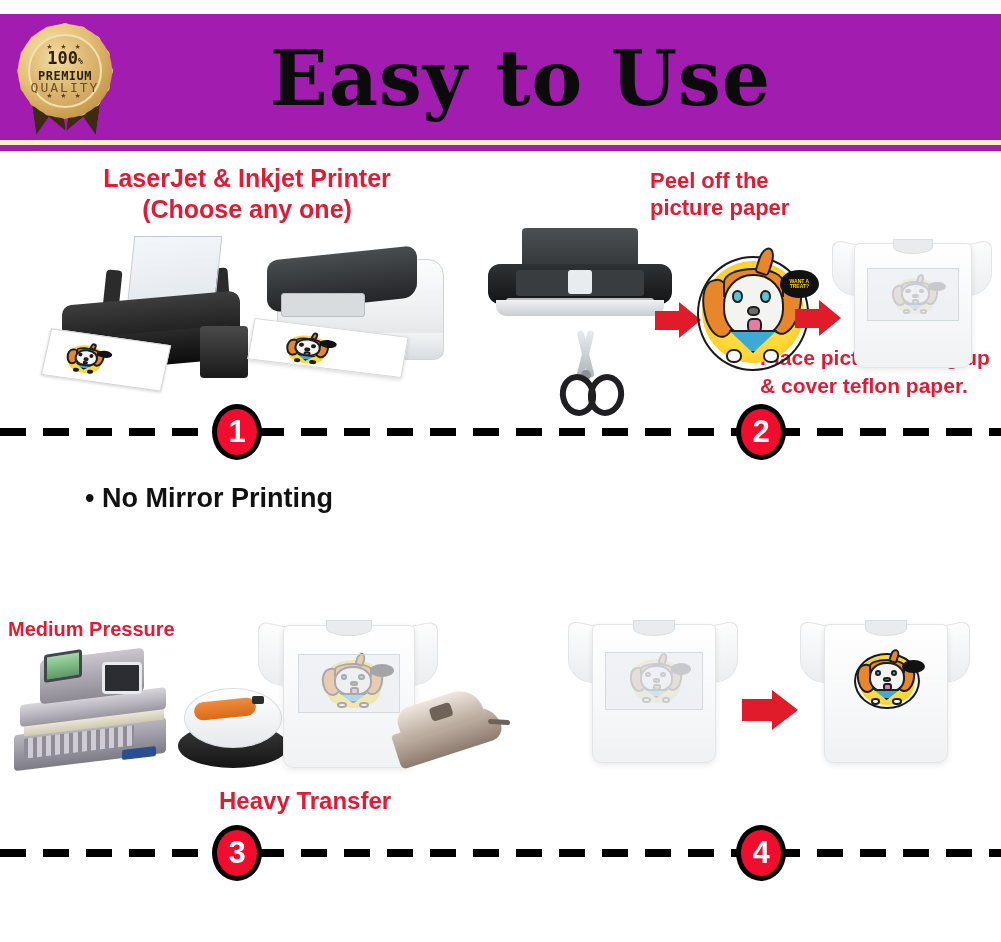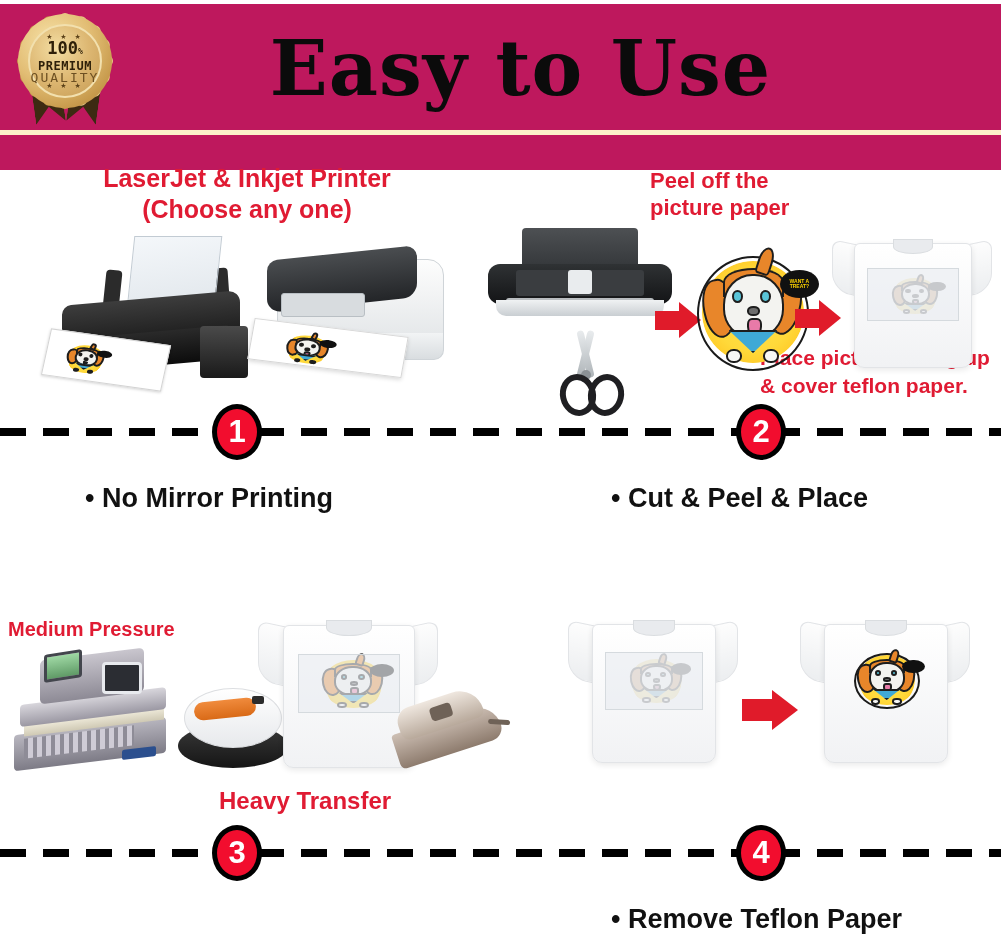--- a/index.html
+++ b/index.html
@@ -10,22 +10,22 @@
   .page{
     position:relative;
     width:1001px;
     height:942px;
     background:#ffffff;
     overflow:hidden;
   }
 
   
   .header{
-    position:absolute;left:0;top:4px;width:1001px;height:166px;
-    background:#be185d;
+    position:absolute;left:0;top:14px;width:1001px;height:137px;
+    background:#a21caf;
   }
   .header-underline{
     position:absolute;left:0;top:126px;width:1001px;height:5px;background:#fdf0c9;
   }
   .title{
     position:absolute;left:0;top:10px;width:1001px;height:110px;
     display:flex;align-items:center;justify-content:center;
     font-family:"DejaVu Serif", serif;
     font-weight:bold;
     font-size:76px;
@@ -553,21 +553,20 @@
         <div class="paw pawR"></div>
       <div class="bubble" style="font-size:3px;"></div>
     </div>
     <div class="teflon"></div>
   </div>
 
   <div class="dashline dl1"></div>
   <div class="stepbadge sb1">1</div>
   <div class="stepbadge sb2">2</div>
   <div class="caption cap1">• No Mirror Printing</div>
-  <div class="caption cap2">• Cut &amp; Peel &amp; Place</div>
 
   <div class="rhead rh4">Medium Pressure</div>
   <div class="rhead rh5">Heavy Transfer</div>
 
   <div class="press">
     <div class="base"></div>
     <div class="vent"></div>
     <div class="blue"></div>
     <div class="pad"></div>
     <div class="platen"></div>
@@ -663,15 +662,14 @@
       <div class="bandana"></div>
       <div class="paw pawL"></div>
         <div class="paw pawR"></div>
       <div class="bubble" style="font-size:3px;"></div>
     </div>
   </div>
 
   <div class="dashline dl2"></div>
   <div class="stepbadge sb3">3</div>
   <div class="stepbadge sb4">4</div>
-  <div class="caption cap4">• Remove Teflon Paper</div>
 
 </div>
 
 </body></html>

